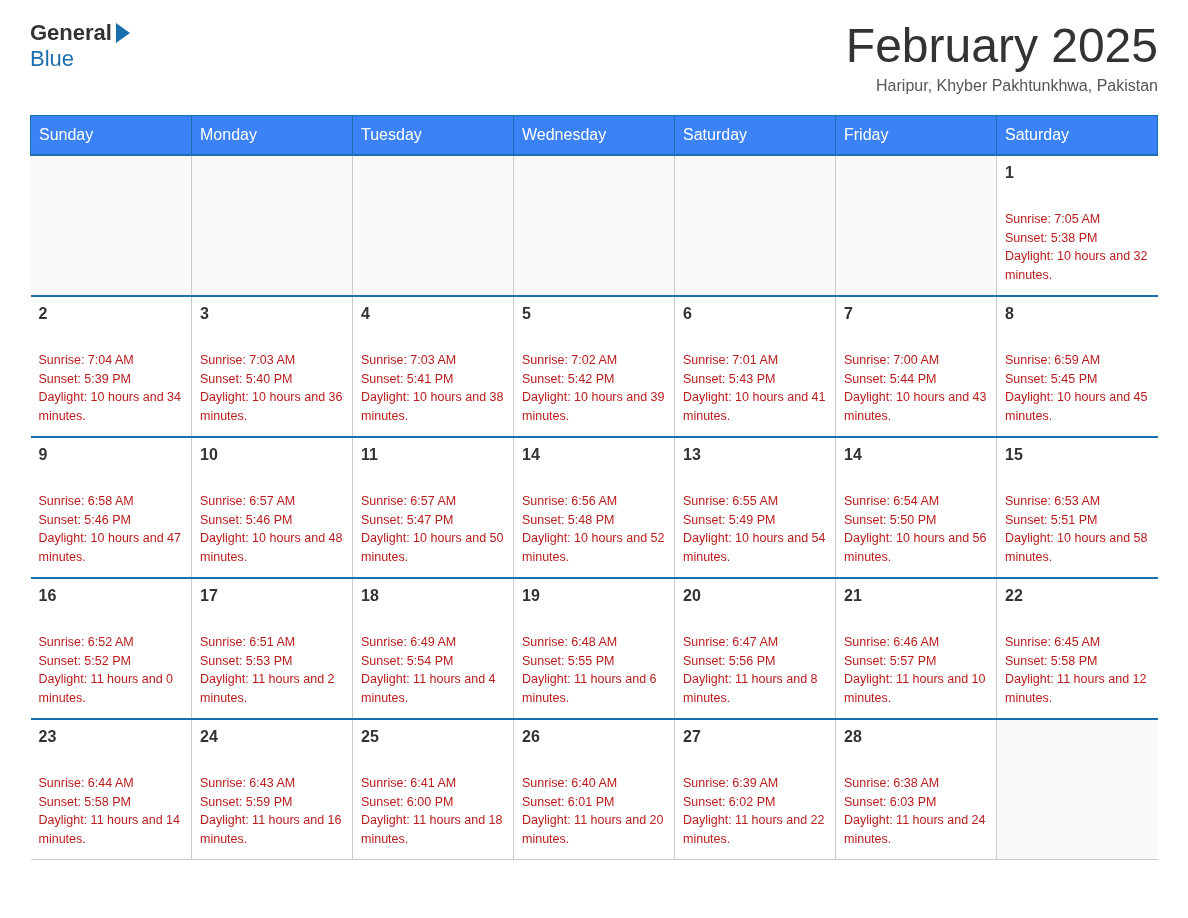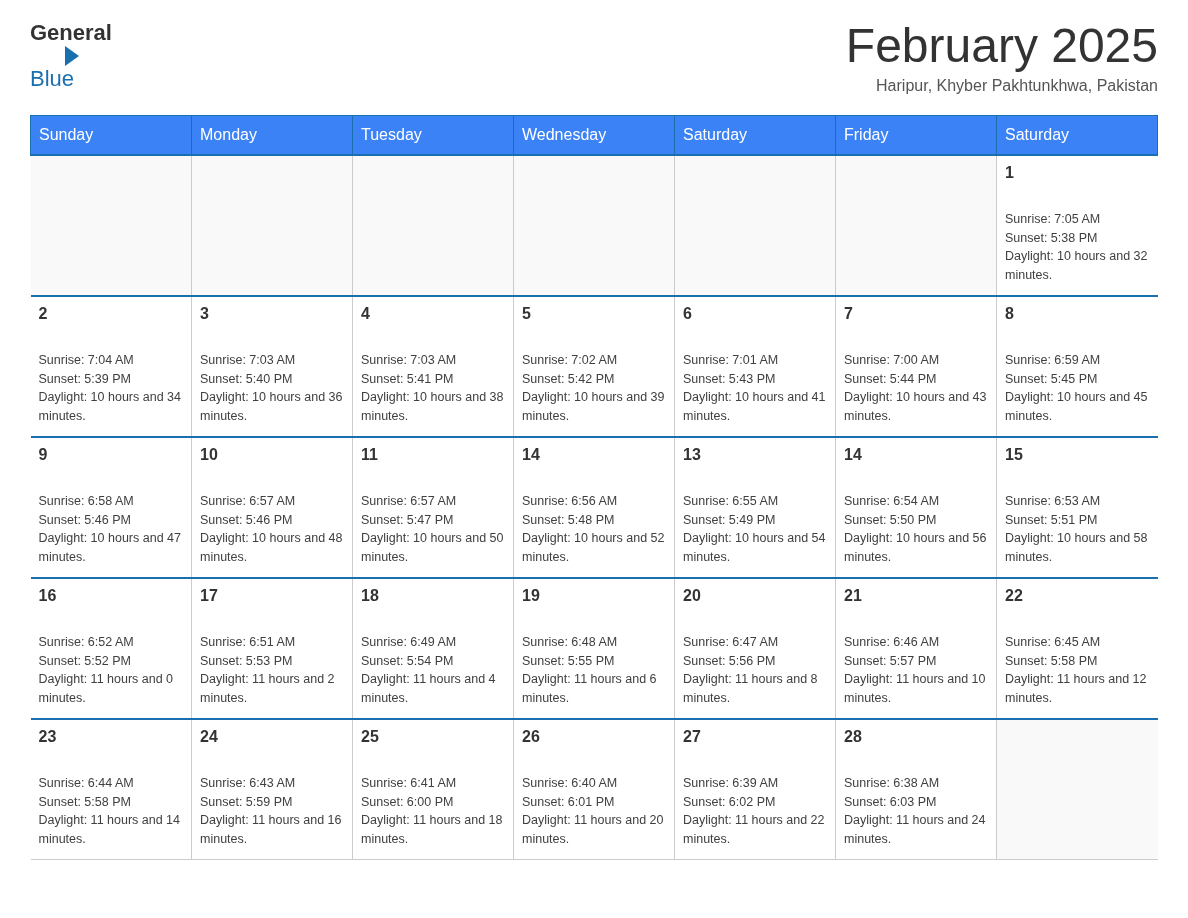--- a/index.html
+++ b/index.html
@@ -19,21 +19,20 @@
       display: flex;
       flex-direction: column;
       align-items: flex-start;
     }
     .logo-top {
       display: flex;
       align-items: center;
       font-size: 22px;
       font-weight: bold;
       color: #333;
-      flex-direction: column;
     }
     .logo-arrow {
       width: 0;
       height: 0;
       border-left: 14px solid #1a6fae;
       border-top: 10px solid transparent;
       border-bottom: 10px solid transparent;
       margin-left: 4px;
       margin-right: 2px;
     }
@@ -93,21 +92,21 @@
     }
     .day-number {
       font-size: 16px;
       font-weight: bold;
       display: block;
       margin-bottom: 4px;
     }
     .day-info {
       font-size: 12.5px;
       line-height: 1.5;
-      color: #404040;
+      color: #b91c1c;
       margin-top: 28px;
     }
     .empty-cell {
       background: #f9f9f9;
     }
   </style>
 </head>
 <body>
 
 <div class="header">

